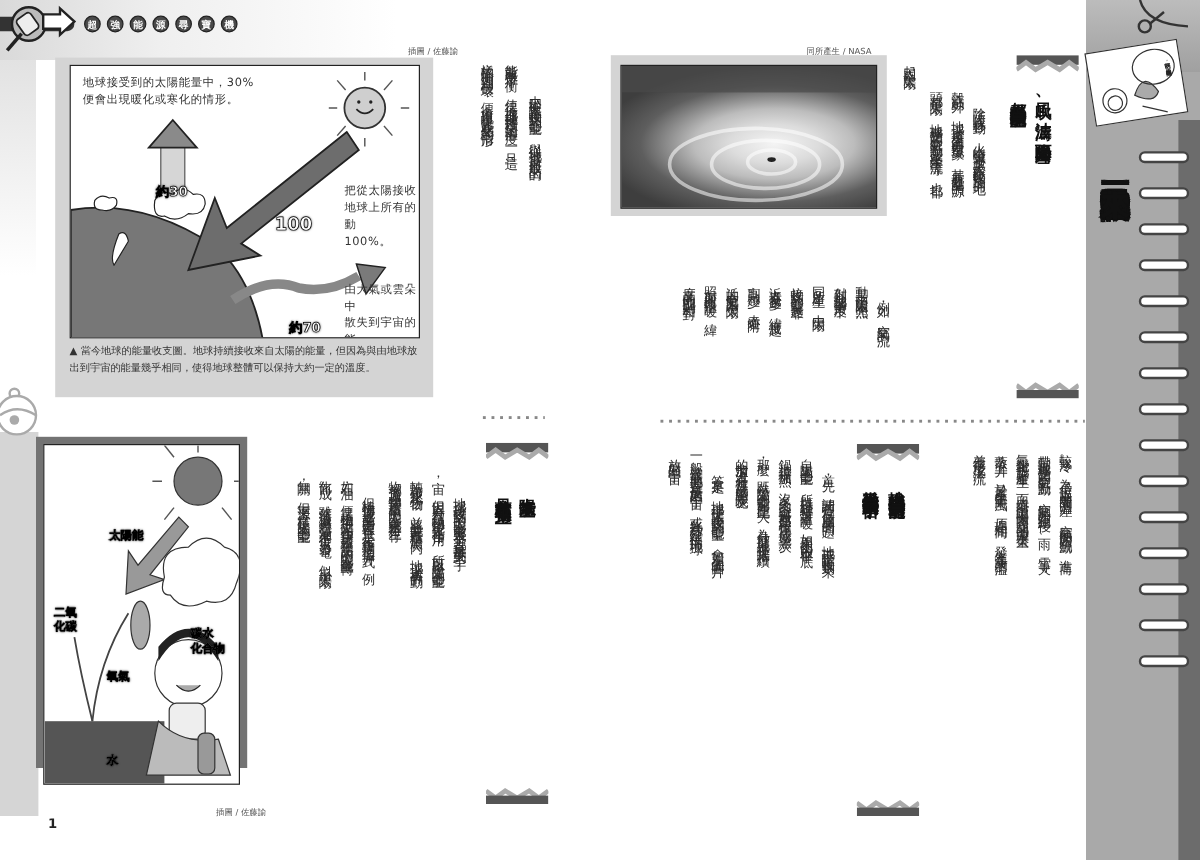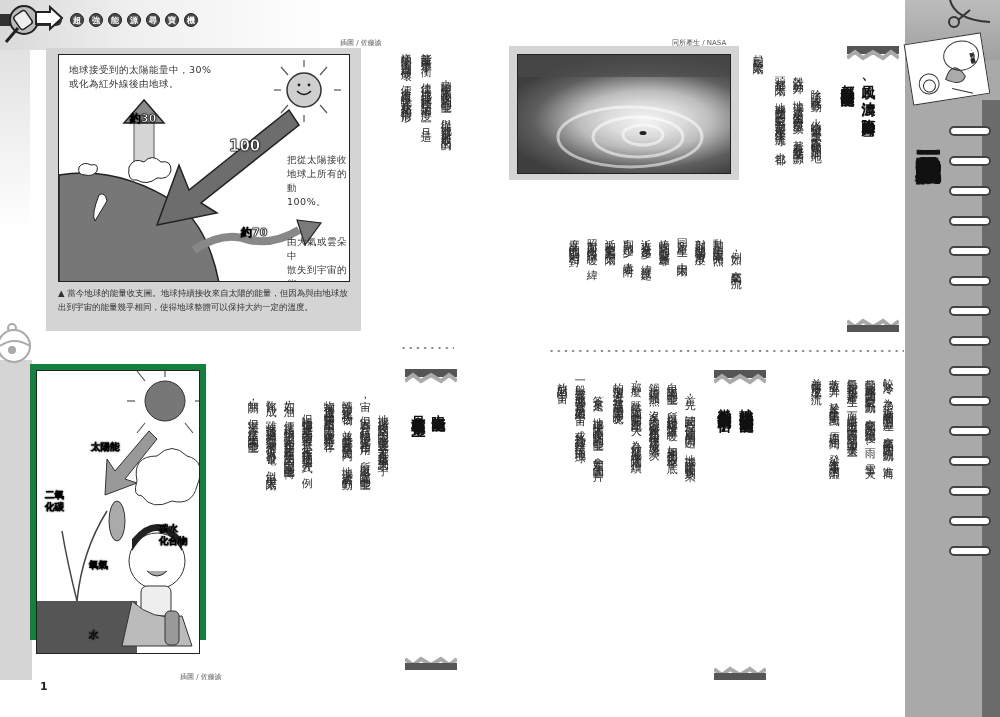--- a/index.html
+++ b/index.html
@@ -21,32 +21,32 @@
   .series-title { position: absolute; left: 70px; top: 13px; display: flex; gap: 5px; }
   .series-title span { display: inline-flex; width: 14px; height: 14px; border-radius: 50%; background: #4a4a4a; color: #fff;
     font-size: 8px; font-weight: bold; align-items: center; justify-content: center; border: 1px solid #222; }
 
   .credit { position: absolute; font-size: 7px; color: #555; }
 
   
   .fig1-wrap { position: absolute; left: 46px; top: 48px; width: 315px; height: 283px; background: #d4d4d4; }
   .fig1 { position: absolute; left: 12px; top: 6px; width: 292px; height: 228px; background: #fff; border: 1.5px solid #222; overflow: hidden; }
   .fig1 .label-text { position: absolute; font-size: 9.5px; line-height: 14px; color: #333; letter-spacing: 0.5px; }
-  .fig1 .badge { position: absolute; font-size: 11px; font-weight: bold; color: #fff; -webkit-text-stroke: 0.6px #000; text-shadow: 0 0 2px #000; }
+  .fig1 .badge { position: absolute; font-size: 11px; font-weight: bold; color: #fff; -webkit-text-stroke: 0.6px #000; text-shadow: 0 0 2px #000; margin-top: 41px; }
   .fig1-caption { position: absolute; left: 12px; top: 238px; width: 292px; font-size: 8.5px; line-height: 14px; color: #333; }
 
   
   .vcol { position: absolute; writing-mode: vertical-rl; font-size: 11px; line-height: 15.2px; letter-spacing: 2.4px; color: #2a2a2a; font-family: "DejaVu Serif", "Liberation Serif", serif; }
   .vhead { position: absolute; writing-mode: vertical-rl; font-weight: bold; font-size: 14px; line-height: 17px; letter-spacing: 1px; color: #111; }
 
   .zig { position: absolute; width: 52px; height: 17px; }
   .dotrow { position: absolute; height: 4px; background-image: radial-gradient(circle, #888 1.2px, transparent 1.5px); background-size: 7.2px 4px; background-repeat: repeat-x; }
 
   
-  .fig2-wrap { position: absolute; left: 30px; top: 364px; width: 176px; height: 276px; background: #15803d; }
+  .fig2-wrap { position: absolute; left: 30px; top: 364px; width: 176px; height: 276px; background: #737373; }
   .fig2 { position: absolute; left: 6px; top: 6px; width: 164px; height: 284px; background: #fff; border: 1.5px solid #222; overflow: hidden; }
   .fig2 .tag { position: absolute; font-size: 9.5px; font-weight: bold; color: #fff; -webkit-text-stroke: 0.5px #000; text-shadow: 0 0 2px #000, 0 0 1px #000; line-height: 12px; }
 
   .page-num { position: absolute; left: 40px; top: 680px; font-size: 11px; font-weight: bold; color: #222; }
 
   
   .photo-wrap { position: absolute; left: 509px; top: 46px; width: 230px; height: 134px; background: #d4d4d4; }
   .photo { position: absolute; left: 8px; top: 8px; width: 214px; height: 120px; border: 1.5px solid #222; overflow: hidden;
     background: radial-gradient(ellipse 70% 55% at 60% 55%, #f4f4f4 0%, #dcdcdc 25%, #bcbcbc 45%, #8d8d8d 60%, #5e5e5e 75%, #3e3e3e 100%); }
 
@@ -115,21 +115,21 @@
         <polygon points="85,45 65,68 105,68" fill="#8a8a8a" stroke="#222" stroke-width="1.5"></polygon>
 
         <path d="M70 112 q5 -10 15 -5 q8 -9 17 0 q10 -2 10 8 q-2 10 -14 8 q-10 8 -20 2 q-10 2 -8 -13z" fill="#fff" stroke="#222"></path>
         <path d="M20 112 q5 -6 12 -2 q8 -2 6 6 q-4 6 -12 4 q-8 0 -6 -8z" fill="#fff" stroke="#222"></path>
 
         <path d="M135 195 Q 165 175 190 185 Q 215 190 240 175" stroke="#888" stroke-width="8" fill="none"></path>
         <polygon points="238,165 262,168 246,190" fill="#7a7a7a" stroke="#222" stroke-width="1.2"></polygon>
       </svg>
       <div class="label-text" style="left:10px; top:8px;">
         <div>地球接受到的太陽能量中，30%</div>
-        <div>或化為紅外線後由地球。</div>
+        <div>便會出現暖化或寒化的情形。</div>
       </div>
       <div class="badge" style="left:71px; top:56px;">約30</div>
       <div class="badge" style="left:170px; top:82px; font-size:15px;">100</div>
       <div class="badge" style="left:182px; top:170px;">約70</div>
       <div class="label-text" style="left:228px; top:98px;">
         <div>把從太陽接收</div>
         <div>地球上所有的動</div>
         <div>100%。</div>
       </div>
       <div class="label-text" style="left:228px; top:180px;">
@@ -186,21 +186,21 @@
         <path d="M40 230 Q 30 190 25 160" stroke="#444" stroke-width="1.5" fill="none"></path>
         <ellipse cx="80" cy="150" rx="8" ry="20" fill="#aaa" stroke="#333"></ellipse>
         <circle cx="120" cy="190" r="28" fill="#fff" stroke="#333"></circle>
         <path d="M95 180 q25 -40 50 0 l0 -12 q-25 -30 -50 0z" fill="#222"></path>
         <path d="M110 200 q10 10 20 0" stroke="#222" fill="#aaa"></path>
         <rect x="104" y="215" width="30" height="30" rx="6" fill="#eee" stroke="#333"></rect>
         <path d="M95 230 q20 20 50 15 l10 30 l-70 0z" fill="#bbb" stroke="#333"></path>
         <rect x="128" y="240" width="14" height="34" rx="5" fill="#999" stroke="#333"></rect>
       </svg>
       <div class="tag" style="left:54px; top:70px;">太陽能</div>
-      <div class="tag" style="left:8px; top:118px;">
+      <div class="tag" style="left:8px; top:134px;">
         <div>二氧</div>
         <div>化碳</div>
       </div>
       <div class="tag" style="left:122px; top:128px;margin-top:24px;">
         <div>碳水</div>
         <div>化合物</div>
       </div>
       <div class="tag" style="left:52px; top:188px;">氧氣</div>
       <div class="tag" style="left:52px; top:258px;">水</div>
     </div>

